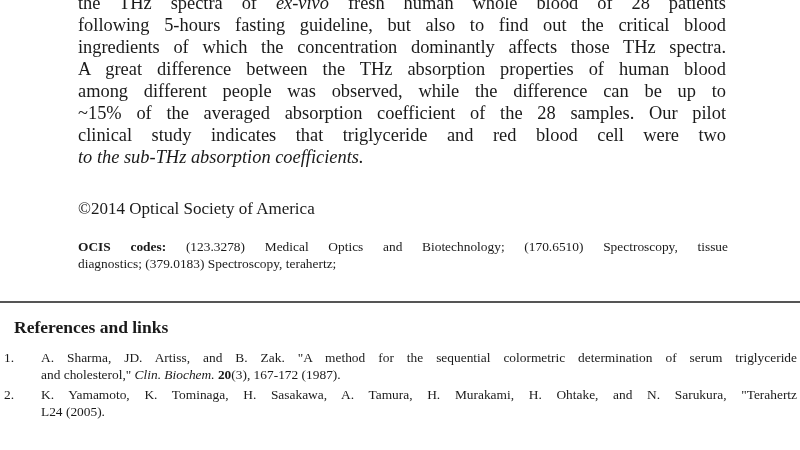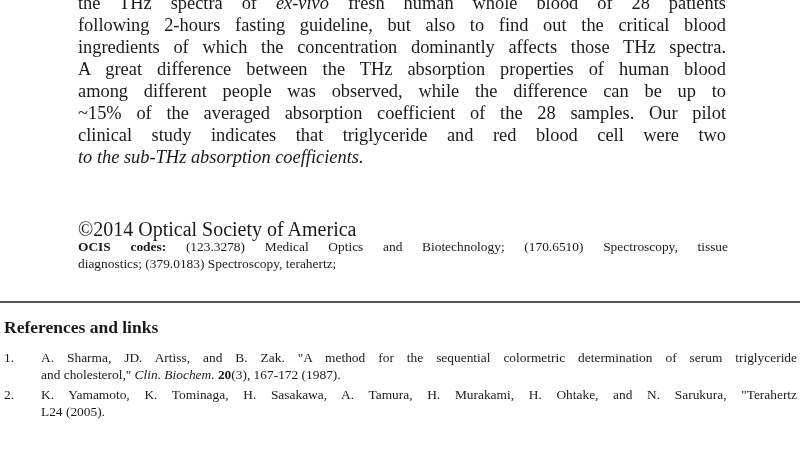--- a/index.html
+++ b/index.html
@@ -2,41 +2,41 @@
 <html><head>
 <meta charset="utf-8">
 <style>
   html, body { margin:0; padding:0; background:#ffffff; }
   body { width:800px; height:450px; overflow:hidden; position:relative;
          font-family:"Liberation Serif", "DejaVu Serif", serif; color:#1a1a1a; }
   .abstract { position:absolute; left:78px; top:-8px; width:648px; }
   .abs-line { font-size:18.4px; line-height:22px; height:22px; white-space:nowrap;
               text-align:justify; text-align-last:justify; }
   .abs-line.last { text-align-last:left;font-style:italic; }
-  .copyright { position:absolute; left:78px; top:218px; font-size:20px; line-height:22px; }
+  .copyright { position:absolute; left:78px; top:198px; font-size:17px; line-height:22px; }
   .ocis { position:absolute; left:78px; top:238px; width:650px; font-size:13.4px; line-height:17px; }
   .ocis-line { white-space:nowrap; text-align:justify; text-align-last:justify; }
   .ocis-line.last { text-align-last:left; }
   .ocis-label { font-weight:bold; }
   .rule { position:absolute; left:0; top:301px; width:800px; height:2px; background:#555; }
-  .refs-heading { position:absolute; left:4px; top:316px; font-size:17.5px; font-weight:bold; line-height:22px; }
+  .refs-heading { position:absolute; left:14px; top:316px; font-size:17.5px; font-weight:bold; line-height:22px; }
   .refs { position:absolute; left:0; top:349px; width:800px; font-size:13.4px; line-height:17px; }
   .ref { position:relative; padding-left:41px; margin-bottom:3px; }
   .ref-num { position:absolute; left:4px; top:0; }
   .ref-line { white-space:nowrap; width:756px; text-align:justify; text-align-last:justify; }
   .ref-line.last { text-align-last:left; }
   i { font-style:italic; }
   b { font-weight:bold; }
 </style>
 </head>
 <body>
 
 <div class="abstract">
   <div class="abs-line"><span>the THz spectra of </span><i>ex-vivo</i><span> fresh human whole blood of 28 patients</span></div>
-  <div class="abs-line">following 2-hours fasting guideline, but also to find out the critical blood</div>
+  <div class="abs-line">following 5-hours fasting guideline, but also to find out the critical blood</div>
   <div class="abs-line">ingredients of which the concentration dominantly affects those THz spectra.</div>
   <div class="abs-line">A great difference between the THz absorption properties of human blood</div>
   <div class="abs-line">among different people was observed, while the difference can be up to</div>
   <div class="abs-line">~15% of the averaged absorption coefficient of the 28 samples. Our pilot</div>
   <div class="abs-line">clinical study indicates that triglyceride and red blood cell were two</div>
   <div class="abs-line last">to the sub-THz absorption coefficients.</div>
 </div>
 
 <div class="copyright">©2014 Optical Society of America</div>
 

